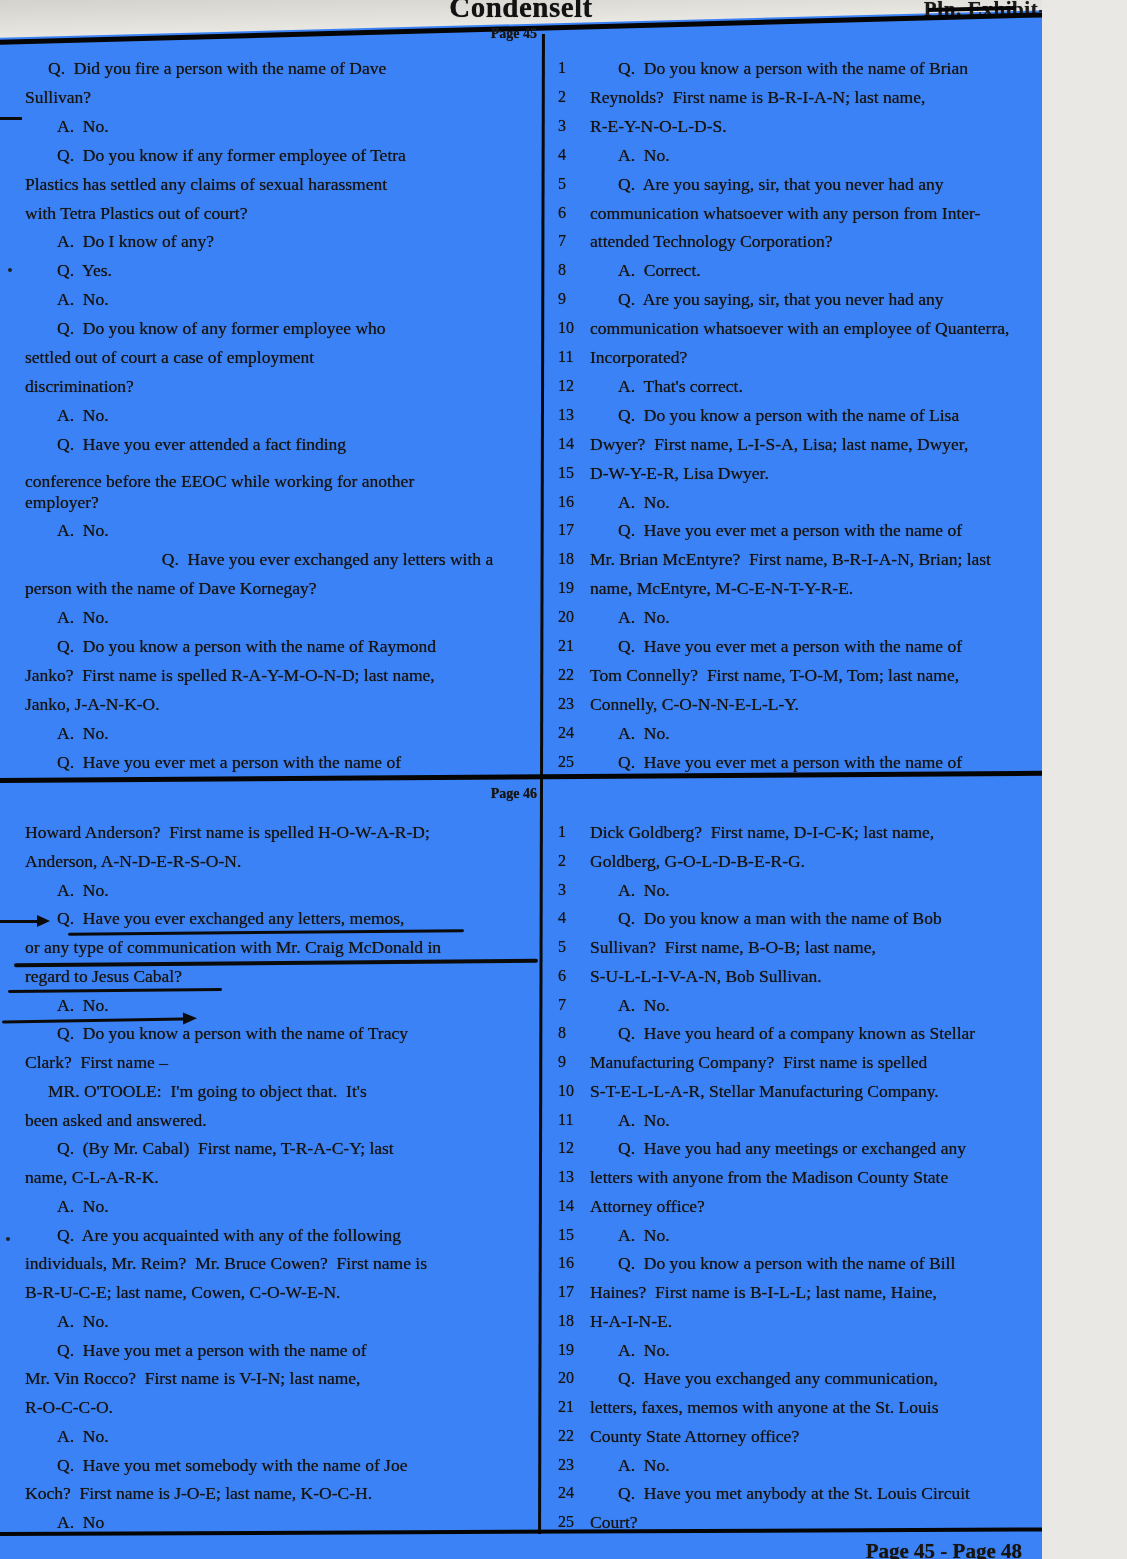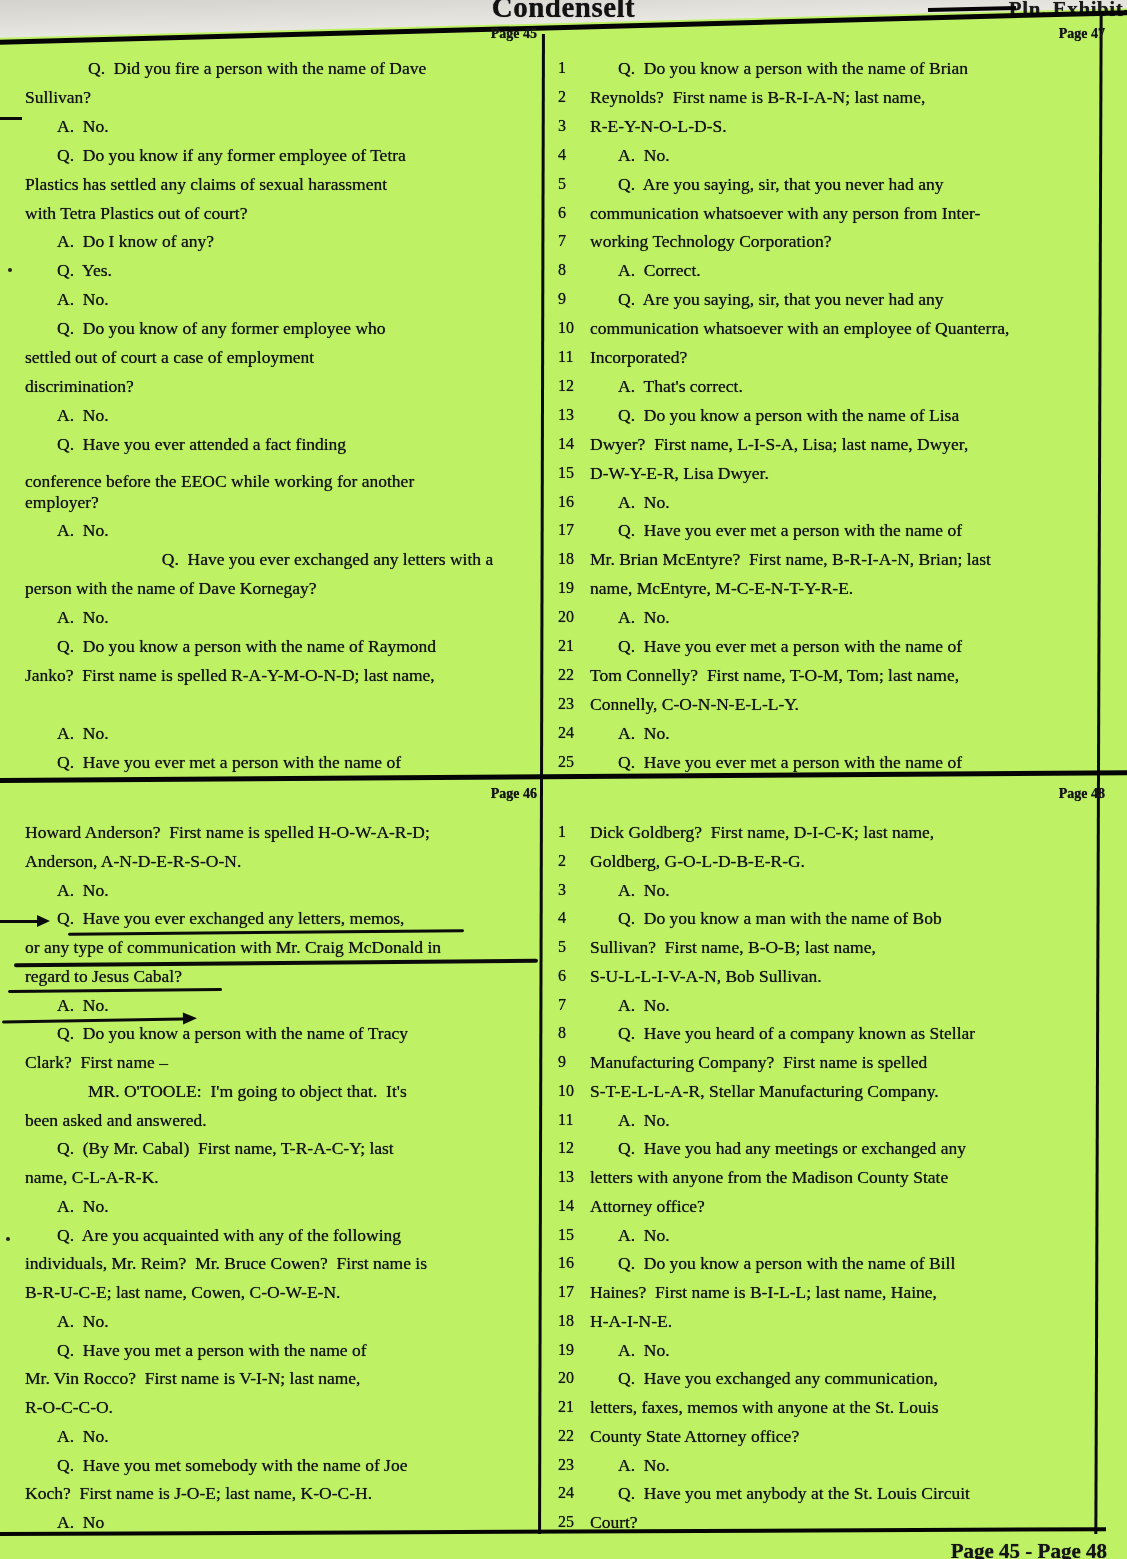--- a/index.html
+++ b/index.html
@@ -1,17 +1,17 @@
 <!DOCTYPE html>
 <html><head>
 <meta charset="utf-8">
 <style>
   html,body{margin:0;padding:0;background:#e9e8e4;}
-  .sheet{position:relative;width:1127px;height:1559px;overflow:hidden;
-         background:#bef264;font-family:"Liberation Serif","DejaVu Serif",serif;color:#141414;}
+  .sheet{position:relative;width:1042px;height:1559px;overflow:hidden;
+         background:#3b82f6;font-family:"Liberation Serif","DejaVu Serif",serif;color:#141414;}
   
   .hdr-band{position:absolute;left:-12px;top:-24px;width:1160px;height:62px;
             background:linear-gradient(180deg,#c9c8c3 0%,#d8d7d2 55%,#e9e7e2 100%);
             transform:rotate(-1.5deg);transform-origin:left top;}
   .hdr-rule{position:absolute;left:-12px;top:40px;width:1160px;height:5px;background:#050505;
             transform:rotate(-1.5deg);transform-origin:left top;}
   .hdr-stub{position:absolute;left:928px;top:7px;width:88px;height:4px;background:#050505;transform:rotate(-1.4deg);}
   .brand{position:absolute;left:0;right:0;top:-9px;text-align:center;font-size:29px;font-weight:700;
          letter-spacing:.5px;color:#121212;text-shadow:0 0 .8px #333;}
   .exhibit{position:absolute;right:-4px;top:-3px;font-size:21px;font-weight:700;letter-spacing:.6px;
@@ -31,21 +31,21 @@
   .row-bot{top:787px;height:745px;}
   .page-label{position:absolute;top:-14px;font-size:14px;font-weight:700;text-shadow:0 0 .7px #333;}
   .panel-l .page-label{right:4px;}
   .panel-r .page-label{right:22px;}
   .row-bot .page-label{top:-1px;}
   
   .ln{position:absolute;left:0;width:100%;height:29px;font-size:17.5px;white-space:pre;
       text-shadow:0 0 .7px #2a2a2a;}
   .panel-l .ind0{padding-left:25px;}
   .panel-l .ind1{padding-left:57px;}
-  .panel-l .ind2{padding-left:88px;}
+  .panel-l .ind2{padding-left:48px;}
   .panel-r .ind0{padding-left:49px;}
   .panel-r .ind1{padding-left:77px;}
   .num{position:absolute;left:17px;top:1px;font-size:16px;padding-left:0 !important;text-shadow:0 0 .7px #2a2a2a;}
   
   .ul{position:absolute;top:23px;height:3px;background:#0b0b0b;border-radius:2px;transform:rotate(-.5deg);}
   .u1 .ul{left:68px;width:396px;}
   .u2 .ul{left:14px;width:524px;height:4px;top:24px;}
   .u3 .ul{left:8px;width:214px;}
   .u4 .ul{left:2px;width:182px;top:24px;transform:rotate(-1deg);}
   .u4 .ul::after{content:'';position:absolute;right:-13px;top:-5px;
@@ -93,33 +93,34 @@
       <div class="ln ind1" style="top: 364.8px;"><span class="txt">A.  No.</span></div>
       <div class="ln ind1" style="top: 393.7px;"><span class="txt">Q.  Have you ever attended a fact finding</span></div>
       <div class="ln ind0" style="top: 431px;"><span class="txt">conference before the EEOC while working for another</span></div>
       <div class="ln ind0" style="top: 451.5px;"><span class="txt">employer?</span></div>
       <div class="ln ind1" style="top: 480.4px;"><span class="txt">A.  No.</span></div>
       <div class="ln ind1" style="top: 509.3px; text-align: center;"><span class="txt">Q.  Have you ever exchanged any letters with a</span></div>
       <div class="ln ind0" style="top: 538.2px;"><span class="txt">person with the name of Dave Kornegay?</span></div>
       <div class="ln ind1" style="top: 567.1px;"><span class="txt">A.  No.</span></div>
       <div class="ln ind1" style="top: 596px;"><span class="txt">Q.  Do you know a person with the name of Raymond</span></div>
       <div class="ln ind0" style="top: 624.9px;"><span class="txt">Janko?  First name is spelled R-A-Y-M-O-N-D; last name,</span></div>
+      <div class="ln ind0" style="top: 653.8px;"><span class="txt">Janko, J-A-N-K-O.</span></div>
       <div class="ln ind1" style="top: 682.7px;"><span class="txt">A.  No.</span></div>
       <div class="ln ind1" style="top: 711.6px;"><span class="txt">Q.  Have you ever met a person with the name of</span></div>
     </div>
 
   <div class="panel panel-r row-top">
     <div class="page-label">Page 47</div>
   <div class="ln ind1" style="top: 18px;"><span class="num">1</span><span class="txt">Q.  Do you know a person with the name of Brian</span></div>
       <div class="ln ind0" style="top: 46.9px;"><span class="num">2</span><span class="txt">Reynolds?  First name is B-R-I-A-N; last name,</span></div>
       <div class="ln ind0" style="top: 75.8px;"><span class="num">3</span><span class="txt">R-E-Y-N-O-L-D-S.</span></div>
       <div class="ln ind1" style="top: 104.7px;"><span class="num">4</span><span class="txt">A.  No.</span></div>
       <div class="ln ind1" style="top: 133.6px;"><span class="num">5</span><span class="txt">Q.  Are you saying, sir, that you never had any</span></div>
       <div class="ln ind0" style="top: 162.5px;"><span class="num">6</span><span class="txt">communication whatsoever with any person from Inter-</span></div>
-      <div class="ln ind0" style="top: 191.4px;"><span class="num">7</span><span class="txt">working Technology Corporation?</span></div>
+      <div class="ln ind0" style="top: 191.4px;"><span class="num">7</span><span class="txt">attended Technology Corporation?</span></div>
       <div class="ln ind1" style="top: 220.3px;"><span class="num">8</span><span class="txt">A.  Correct.</span></div>
       <div class="ln ind1" style="top: 249.2px;"><span class="num">9</span><span class="txt">Q.  Are you saying, sir, that you never had any</span></div>
       <div class="ln ind0" style="top: 278.1px;"><span class="num">10</span><span class="txt">communication whatsoever with an employee of Quanterra,</span></div>
       <div class="ln ind0" style="top: 307px;"><span class="num">11</span><span class="txt">Incorporated?</span></div>
       <div class="ln ind1" style="top: 335.9px;"><span class="num">12</span><span class="txt">A.  That's correct.</span></div>
       <div class="ln ind1" style="top: 364.8px;"><span class="num">13</span><span class="txt">Q.  Do you know a person with the name of Lisa</span></div>
       <div class="ln ind0" style="top: 393.7px;"><span class="num">14</span><span class="txt">Dwyer?  First name, L-I-S-A, Lisa; last name, Dwyer,</span></div>
       <div class="ln ind0" style="top: 422.6px;"><span class="num">15</span><span class="txt">D-W-Y-E-R, Lisa Dwyer.</span></div>
       <div class="ln ind1" style="top: 451.5px;"><span class="num">16</span><span class="txt">A.  No.</span></div>
       <div class="ln ind1" style="top: 480.4px;"><span class="num">17</span><span class="txt">Q.  Have you ever met a person with the name of</span></div>

